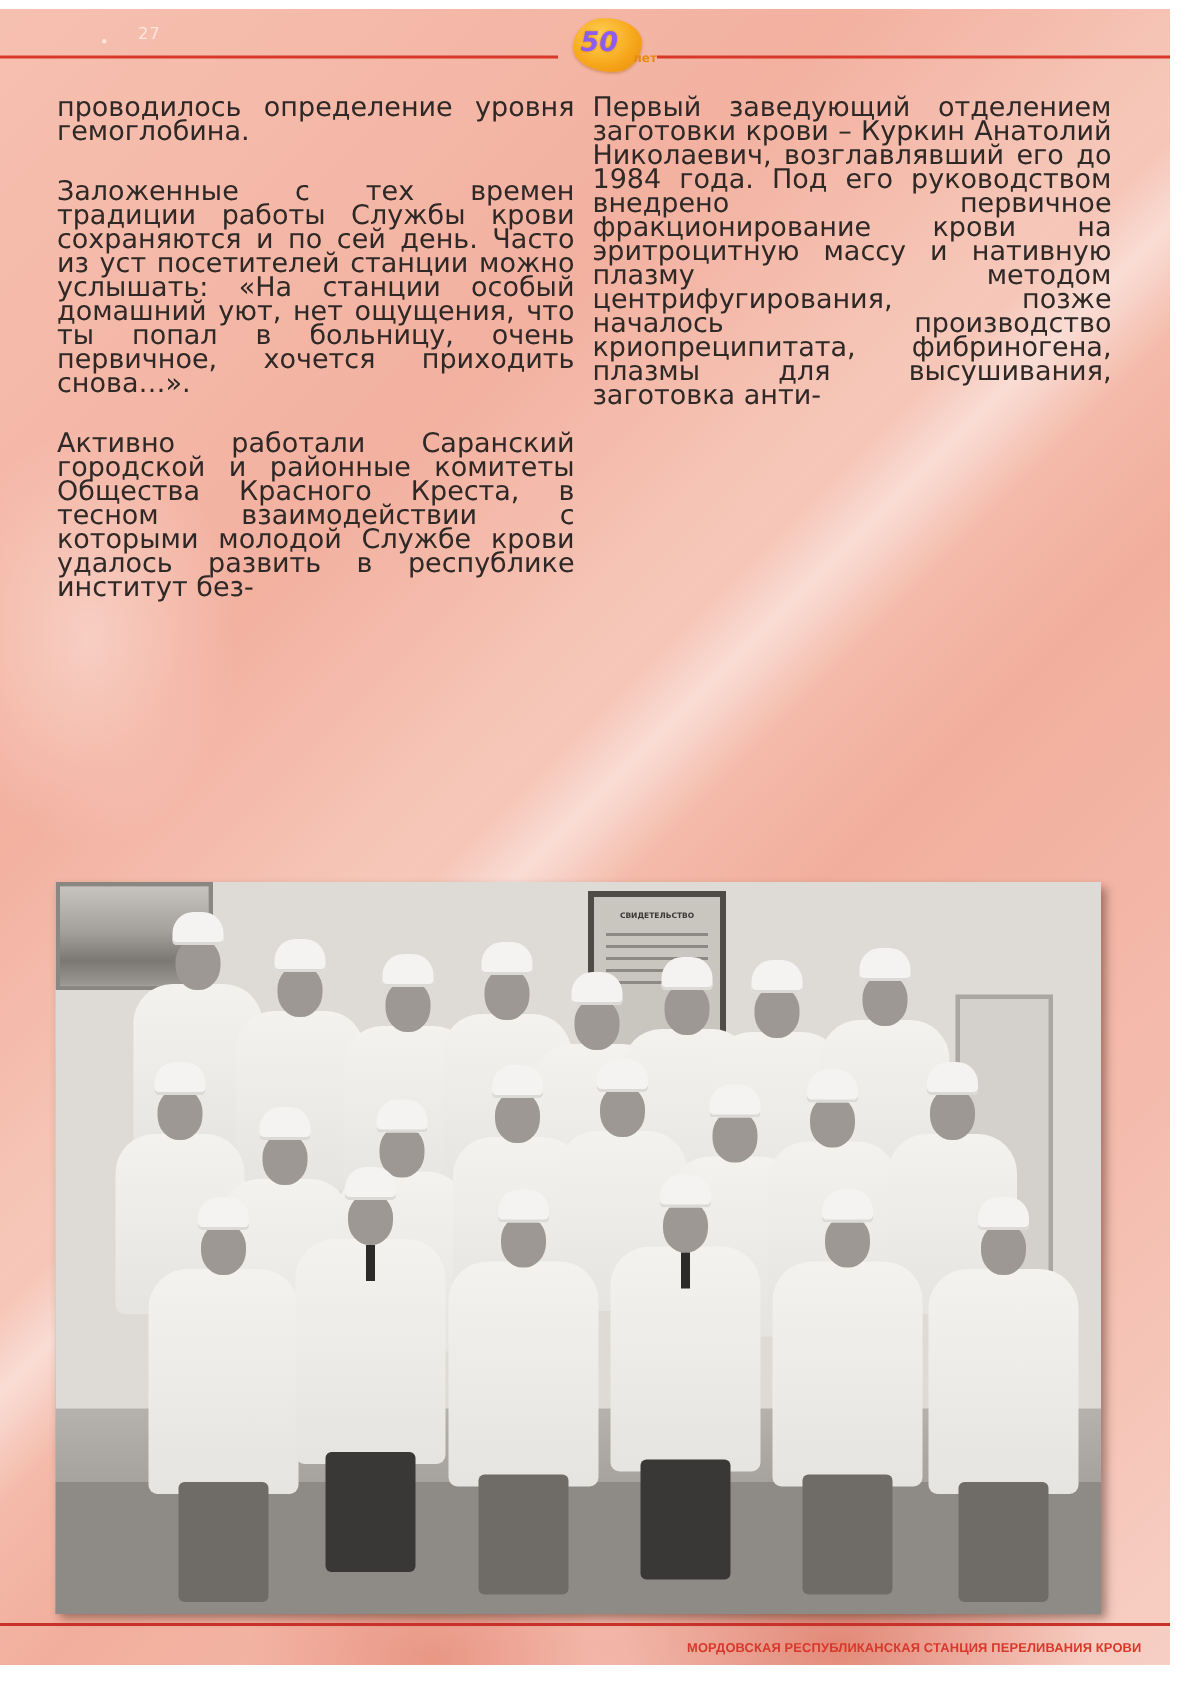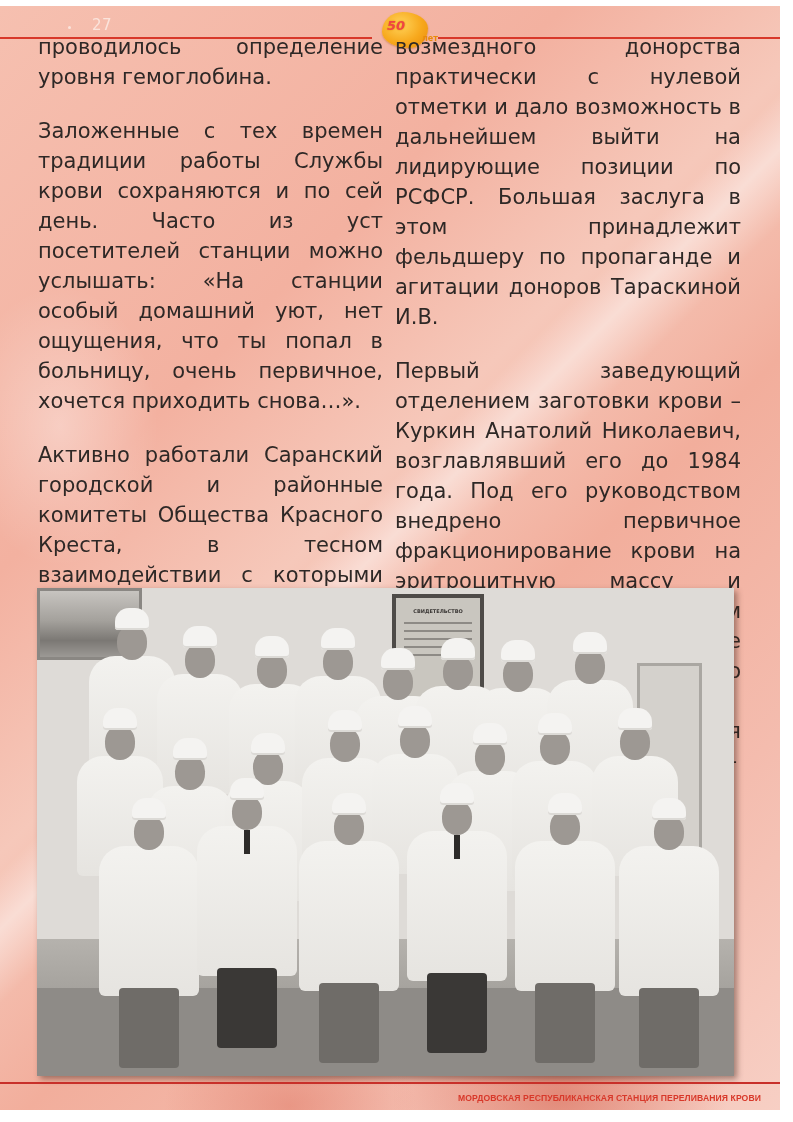--- a/index.html
+++ b/index.html
@@ -20,45 +20,45 @@
     background: linear-gradient(135deg, rgba(255,255,255,0) 46%, rgba(255,255,255,0.45) 49%, rgba(255,255,255,0) 53%);
   }
 
   .header-line {
     position: absolute; top: 37px; height: 2px; background: #d8382a;
   }
   .header-line.left { left: 0; width: 372px; }
   .header-line.right { left: 438px; width: 342px; }
 
   .page-number {
-    position: absolute; left: 92px; top: 16px; font-size: 15px; color: #fbe4dc; letter-spacing: 0.5px;
+    position: absolute; left: 92px; top: 16px; font-size: 11px; color: #fbe4dc; letter-spacing: 0.5px;
   }
   .page-dot {
     position: absolute; left: 68px; top: 26px; width: 3px; height: 3px; border-radius: 50%; background: #fbe4dc;
   }
 
   .logo {
     position: absolute; left: 378px; top: 10px; width: 60px; height: 40px;
   }
   .logo .blob {
     position: absolute; left: 4px; top: 2px; width: 46px; height: 36px;
     background: radial-gradient(ellipse at 40% 35%, #ffd35a 0%, #f7a81c 55%, #e88a0a 100%);
     border-radius: 45% 55% 40% 60% / 55% 45% 55% 45%;
     box-shadow: 0 1px 2px rgba(160,80,0,0.4);
   }
   .logo .num {
-    position: absolute; left: 9px; top: 8px; font-size: 13px; font-weight: bold; font-style: italic;
-    color: #ef4444; text-shadow: 0 0 2px #e08a00;
+    position: absolute; left: 9px; top: 8px; font-size: 18px; font-weight: bold; font-style: italic;
+    color: #8b5cf6; text-shadow: 0 0 2px #e08a00;
   }
   .logo .suffix {
     position: absolute; left: 44px; top: 24px; font-size: 8px; color: #e88a0a; font-weight: bold;
   }
 
   .col {
-    position: absolute; top: 32px; width: 345px; font-size: 21px; line-height: 30px; color: #2e2826;
+    position: absolute; top: 64px; width: 345px; font-size: 18px; line-height: 16px; color: #2e2826;
     text-align: justify;
   }
   .col.left { left: 38px; }
   .col.right { left: 395px; width: 346px; }
   .col p { margin-bottom: 24.2px; }
   .col p:last-child { margin-bottom: 0; }
 
   .photo {
     position: absolute; left: 37px; top: 588px; width: 697px; height: 488px;
     background: linear-gradient(180deg, #d9d6d2 0%, #cfccc7 55%, #a9a6a1 80%, #8d8a86 100%);
@@ -135,21 +135,20 @@
   <span class="suffix">лет</span>
 </div>
 
 <div class="col left">
   <p>проводилось определение уровня гемоглобина.</p>
   <p>Заложенные с тех времен традиции работы Службы крови сохраняются и по сей день. Часто из уст посетителей станции можно услышать: «На станции особый домашний уют, нет ощущения, что ты попал в больницу, очень первичное, хочется приходить снова…».</p>
   <p>Активно работали Саранский городской и районные комитеты Общества Красного Креста, в тесном взаимодействии с которыми молодой Службе крови удалось развить в республике институт без-</p>
 </div>
 
 <div class="col right">
-  <p>возмездного донорства практически с нулевой отметки и дало возможность в дальнейшем выйти на лидирующие позиции по РСФСР. Большая заслуга в этом принадлежит фельдшеру по пропаганде и агитации доноров Тараскиной И.В.</p>
   <p>Первый заведующий отделением заготовки крови – Куркин Анатолий Николаевич, возглавлявший его до 1984 года. Под его руководством внедрено первичное фракционирование крови на эритроцитную массу и нативную плазму методом центрифугирования, позже началось производство криопреципитата, фибриногена, плазмы для высушивания, заготовка анти-</p>
 </div>
 
 <div class="photo">
   <div class="wall"></div>
   <div class="painting"></div>
   <div class="certificate">
     <div class="cert-title">СВИДЕТЕЛЬСТВО</div>
     <div class="cert-line" style="top:24px"></div>
     <div class="cert-line" style="top:32px"></div>

